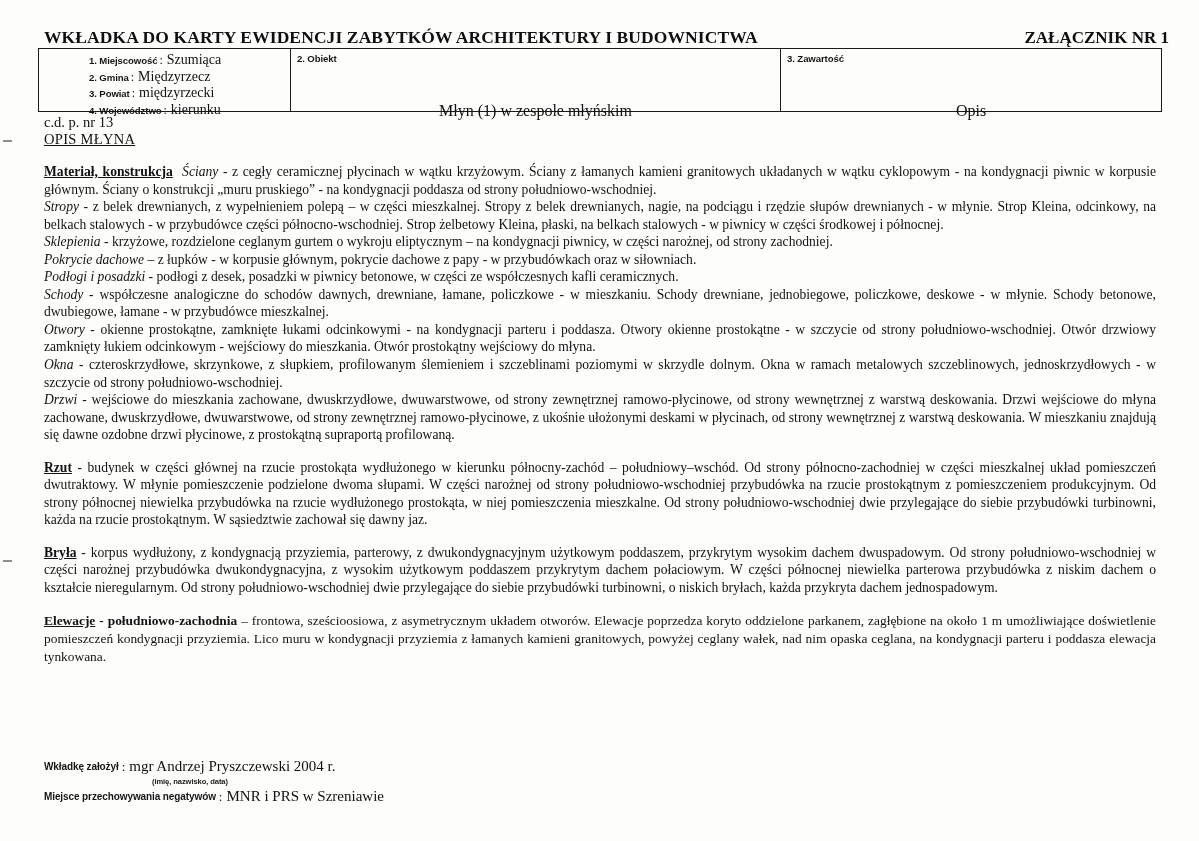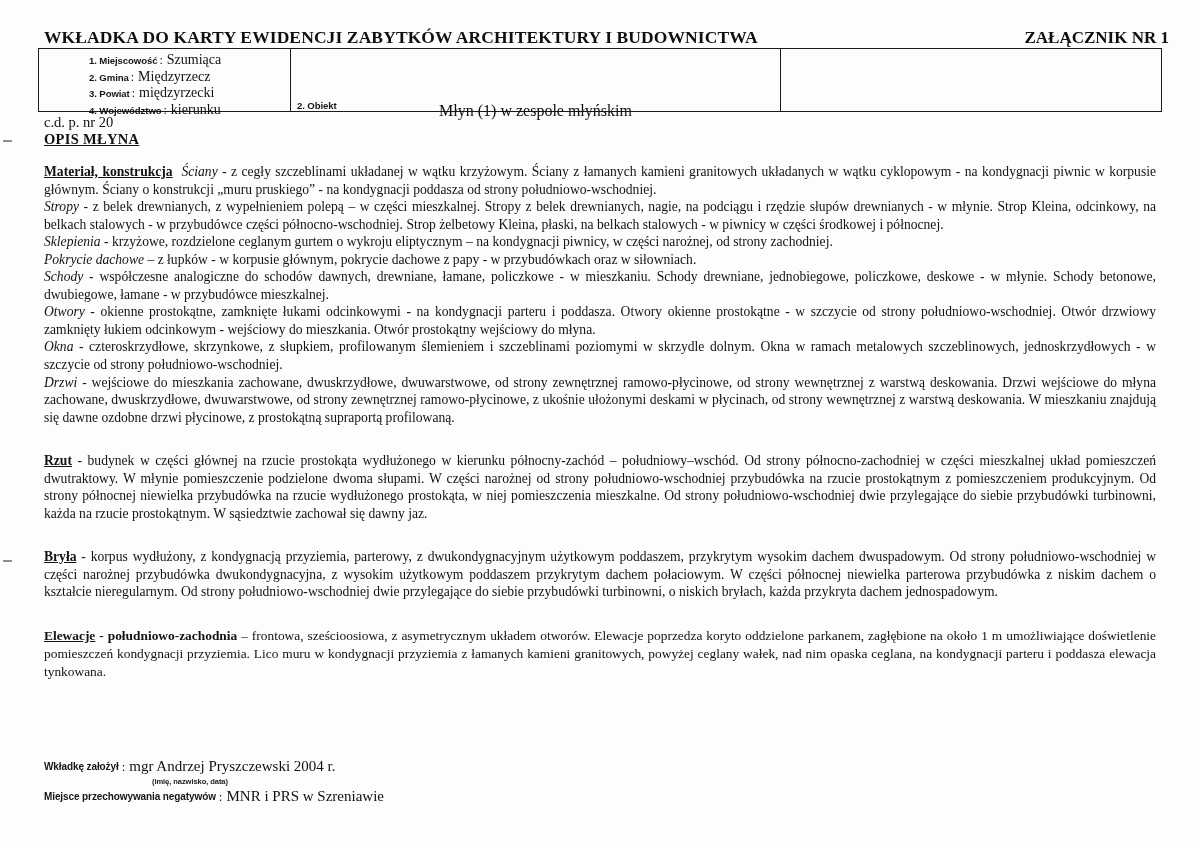--- a/index.html
+++ b/index.html
@@ -68,21 +68,20 @@
   .cell.c1 { width: 252px; border-right: 1.4px solid #1a1a1a; }
   .cell.c2 { width: 490px; border-right: 1.4px solid #1a1a1a; }
   .cell.c3 { flex: 1; }
   .cell-label {
     font-family: "Liberation Sans", sans-serif;
     font-size: 9.6px;
     font-weight: bold;
     color: #151515;
     line-height: 13px;
     letter-spacing: -0.1px;
-    margin-top: 47px;
   }
   .field-line {
     display: flex;
     align-items: baseline;
     line-height: 15.5px;
     white-space: nowrap;
     margin-left: 44px;
   }
   .field-key {
     font-family: "Liberation Sans", sans-serif;
@@ -118,21 +117,21 @@
     top: 114px;
     font-family: "Liberation Serif", serif;
     font-size: 14.5px;
     color: #111;
   }
   .section-head {
     position: absolute;
     left: 44px;
     top: 131px;
     font-family: "Liberation Serif", serif;
-    font-weight: bold;
+    font-weight: normal;
     font-size: 14.5px;
     text-decoration: underline;
     letter-spacing: 0.3px;
     color: #111;
   }
   
   .body {
     position: absolute;
     left: 44px;
     top: 163px;
@@ -140,21 +139,21 @@
   }
   .para {
     font-family: "Liberation Serif", serif;
     font-size: 13.6px;
     line-height: 17.55px;
     text-align: justify;
     text-justify: inter-word;
     color: #121212;
     margin: 0 0 0 0;
   }
-  .para.gap-before { margin-top: 26px; }
+  .para.gap-before { margin-top: 15px; }
   .lead-bold-ul {
     font-weight: bold;
     text-decoration: underline;
   }
   .lead-bold {
     font-weight: bold;
   }
   .ital { font-style: italic; }
   
   .para.elew {
@@ -245,45 +244,52 @@
         <span class="field-sep">:</span>
         <span class="field-val">kierunku</span>
       </div>
     </div>
 
     <div class="cell c2">
       <div class="cell-label">2. Obiekt</div>
       <div class="cell-center">Młyn (1) w zespole młyńskim</div>
     </div>
 
+    <div class="cell c3">
+      <div class="cell-label">3. Zawartość</div>
+      <div class="cell-center">Opis</div>
+    </div>
 
   </div>
 
-  <div class="cont-line">c.d. p. nr 20</div>
+  <div class="cont-line">c.d. p. nr 13</div>
   <div class="section-head">OPIS  MŁYNA</div>
 
   <div class="body">
 
     <p class="para">
-      <span class="lead-bold-ul">Materiał, konstrukcja</span><span>&nbsp; </span><span class="ital">Ściany</span><span> - z cegły szczeblinami układanej w wątku krzyżowym. Ściany z łamanych kamieni granitowych układanych w wątku cyklopowym - na kondygnacji piwnic w korpusie głównym. Ściany o konstrukcji „muru pruskiego” - na kondygnacji poddasza od strony południowo-wschodniej.</span>
+      <span class="lead-bold-ul">Materiał, konstrukcja</span><span>&nbsp; </span><span class="ital">Ściany</span><span> - z cegły ceramicznej płycinach w wątku krzyżowym. Ściany z łamanych kamieni granitowych układanych w wątku cyklopowym - na kondygnacji piwnic w korpusie głównym. Ściany o konstrukcji „muru pruskiego” - na kondygnacji poddasza od strony południowo-wschodniej.</span>
     </p>
 
     <p class="para">
       <span class="ital">Stropy</span><span> - z belek drewnianych, z wypełnieniem polepą – w części mieszkalnej. Stropy z belek drewnianych, nagie, na podciągu i rzędzie słupów drewnianych - w młynie. Strop Kleina, odcinkowy, na belkach stalowych - w przybudówce części północno-wschodniej. Strop żelbetowy Kleina, płaski, na belkach stalowych - w piwnicy  w  części środkowej i północnej.</span>
     </p>
 
     <p class="para">
       <span class="ital">Sklepienia</span><span> - krzyżowe, rozdzielone ceglanym gurtem o wykroju eliptycznym – na kondygnacji piwnicy, w części narożnej, od strony zachodniej.</span>
     </p>
 
 
     <p class="para">
       <span class="ital">Pokrycie dachowe</span><span> – z łupków - w korpusie głównym, pokrycie dachowe z papy - w przybudówkach oraz w siłowniach.</span>
     </p>
 
+    <p class="para">
+      <span class="ital">Podłogi i posadzki</span><span> - podłogi z desek, posadzki w piwnicy betonowe, w części ze współczesnych kafli ceramicznych.</span>
+    </p>
 
     <p class="para">
       <span class="ital">Schody</span><span> - współczesne analogiczne do schodów dawnych, drewniane, łamane, policzkowe - w mieszkaniu. Schody drewniane, jednobiegowe, policzkowe, deskowe - w młynie. Schody betonowe, dwubiegowe, łamane - w przybudówce mieszkalnej.</span>
     </p>
 
     <p class="para">
       <span class="ital">Otwory</span><span> - okienne prostokątne, zamknięte łukami odcinkowymi - na kondygnacji parteru i poddasza. Otwory okienne prostokątne - w szczycie od strony południowo-wschodniej. Otwór drzwiowy zamknięty łukiem odcinkowym - wejściowy do mieszkania. Otwór prostokątny wejściowy do młyna.</span>
     </p>
 
     <p class="para">

